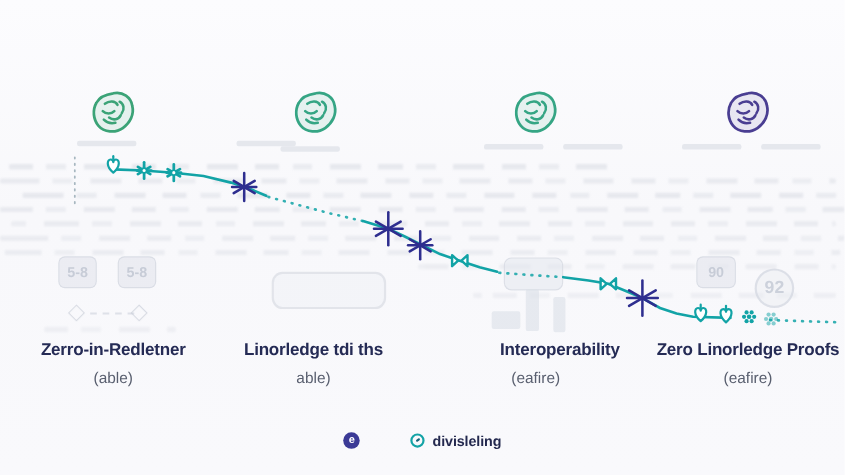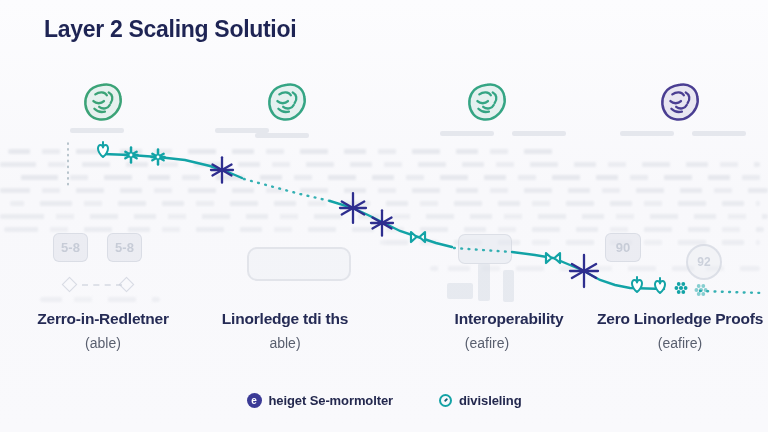--- a/index.html
+++ b/index.html
@@ -18,21 +18,21 @@
   .ghost-badge{position:absolute;display:flex;align-items:center;justify-content:center;
                background:rgba(226,229,236,.6);border:1px solid rgba(200,205,216,.5);
                border-radius:6px;color:#c7ccd7;font-weight:700;font-size:13px;filter:blur(0.4px);}
   .ghost-chip{position:absolute;border:2px solid rgba(203,208,218,.45);border-radius:10px;
               background:rgba(236,238,243,.35);filter:blur(0.5px);}
   .ghost-card{position:absolute;border:1px solid rgba(203,208,218,.5);border-radius:7px;
               background:rgba(228,231,238,.55);filter:blur(0.4px);}
   .ghost-bar{position:absolute;background:rgba(219,223,231,.6);border-radius:2px;filter:blur(0.5px);}
   .ghost-circle{position:absolute;border:2px solid rgba(203,208,218,.55);border-radius:50%;
                 background:rgba(233,235,241,.4);display:flex;align-items:center;justify-content:center;
-                color:#ccd1db;font-weight:700;font-size:12px;filter:blur(0.5px);}
+                color:#ccd1db;font-weight:700;font-size:16px;filter:blur(0.5px);}
   .ghost-diamond{position:absolute;width:9px;height:9px;border:1.5px solid rgba(195,200,212,.6);
                  transform:rotate(45deg);filter:blur(0.4px);}
   .ghost-dashline{position:absolute;height:0;border-top:2px dashed rgba(200,205,216,.55);filter:blur(0.4px);}
   
   .col{position:absolute;width:200px;text-align:center;}
   .col-icon{display:inline-block;}
   .col-label{position:absolute;width:240px;text-align:center;font-size:15.5px;font-weight:700;
              color:#252b55;letter-spacing:-0.2px;}
   .col-sub{position:absolute;width:240px;text-align:center;font-size:14px;color:#595f6f;}
   
@@ -46,21 +46,20 @@
   .legend-ring-teal{width:13px;height:13px;border-radius:50%;border:2.5px solid #14a3a6;
                     position:relative;box-sizing:border-box;}
   .legend-ring-teal::after{content:"";position:absolute;left:3px;top:3px;width:4px;height:2px;
                     background:#15647a;transform:rotate(-40deg);border-radius:1px;}
 </style>
 </head>
 <body>
 
 <div class="stage">
 
-  <h1 class="page-title">Layer 2 Scaling Solutioi</h1>
 
   <div>
     <div class="ghost-row" style="left:8px;top:149px;width:560px;opacity:.5;"></div>
     <div class="ghost-row" style="left:0px;top:162px;width:760px;opacity:.45;background-position:14px 0;"></div>
     <div class="ghost-row" style="left:6px;top:175px;width:755px;opacity:.5;background-position:30px 0;"></div>
     <div class="ghost-row" style="left:0px;top:188px;width:768px;opacity:.45;background-position:8px 0;"></div>
     <div class="ghost-row" style="left:10px;top:201px;width:750px;opacity:.42;background-position:40px 0;"></div>
     <div class="ghost-row" style="left:0px;top:214px;width:768px;opacity:.4;background-position:22px 0;"></div>
     <div class="ghost-row" style="left:4px;top:227px;width:760px;opacity:.38;background-position:12px 0;"></div>
     <div class="ghost-row" style="left:380px;top:240px;width:380px;opacity:.35;background-position:6px 0;"></div>
@@ -82,21 +81,21 @@
   <div class="ghost-dashline" style="left:82px;top:284px;width:40px;"></div>
   <div class="ghost-diamond" style="left:121px;top:279px;"></div>
 
   <div class="ghost-chip" style="left:247px;top:247px;width:100px;height:30px;"></div>
 
   <div class="ghost-card" style="left:458px;top:234px;width:52px;height:28px;"></div>
   <div class="ghost-bar" style="left:447px;top:283px;width:26px;height:16px;"></div>
   <div class="ghost-bar" style="left:478px;top:263px;width:12px;height:38px;"></div>
   <div class="ghost-bar" style="left:503px;top:270px;width:11px;height:32px;"></div>
 
-  <div class="ghost-badge" style="left:605px;top:233px;width:34px;height:27px;">90</div>
+  <div class="ghost-badge" style="left:633px;top:233px;width:34px;height:27px;">90</div>
   <div class="ghost-circle" style="left:686px;top:244px;width:32px;height:32px;">92</div>
 
   <div>
     <div class="col" style="left:3px;top:80px;"><span class="col-icon brain"><svg width="46" height="46" viewBox="0 0 48 48">
       <path d="M24 5 C33 3 41 9 42 17 C44 25 40 33 33 38 C26 43 15 42 10 36 C5 30 4 21 8 14 C11 8 17 6 24 5 Z" fill="#3ba377" fill-opacity="0.10" stroke="#3ba377" stroke-width="2.6" stroke-linejoin="round"></path>
       <path d="M16 15 C20 12 26 12 28 16 M30 13 C34 15 35 20 32 24 M14 22 C17 25 22 25 25 22 M20 28 C24 31 29 30 31 26 M15 30 C18 33 22 34 26 33" fill="none" stroke="#3ba377" stroke-width="2.4" stroke-linecap="round"></path>
     </svg></span></div>
     <div class="col" style="left:187px;top:80px;"><span class="col-icon brain"><svg width="46" height="46" viewBox="0 0 48 48">
       <path d="M24 5 C33 3 41 9 42 17 C44 25 40 33 33 38 C26 43 15 42 10 36 C5 30 4 21 8 14 C11 8 17 6 24 5 Z" fill="#35a584" fill-opacity="0.10" stroke="#35a584" stroke-width="2.6" stroke-linejoin="round"></path>
       <path d="M16 15 C20 12 26 12 28 16 M30 13 C34 15 35 20 32 24 M14 22 C17 25 22 25 25 22 M20 28 C24 31 29 30 31 26 M15 30 C18 33 22 34 26 33" fill="none" stroke="#35a584" stroke-width="2.4" stroke-linecap="round"></path>
@@ -174,21 +173,20 @@
       <circle cx="703.3" cy="293.9837168574084" r="1.9" fill="#12a3a6" opacity="0.5"></circle>
       <circle cx="698.7" cy="293.9837168574084" r="1.9" fill="#12a3a6" opacity="0.5"></circle>
       <circle cx="696.4" cy="290" r="1.9" fill="#12a3a6" opacity="0.5"></circle>
       <circle cx="698.7" cy="286.0162831425916" r="1.9" fill="#12a3a6" opacity="0.5"></circle>
       <circle cx="703.3" cy="286.0162831425916" r="1.9" fill="#12a3a6" opacity="0.5"></circle>
     </svg>
 
   <div class="legend">
     <div class="legend-item">
       <span class="legend-dot-purple">e</span>
-      <span class="legend-label">heiget Se-mormolter</span>
     </div>
     <div class="legend-item">
       <span class="legend-ring-teal"></span>
       <span class="legend-label">divisleling</span>
     </div>
   </div>
 
 </div>
 
 </body></html>

